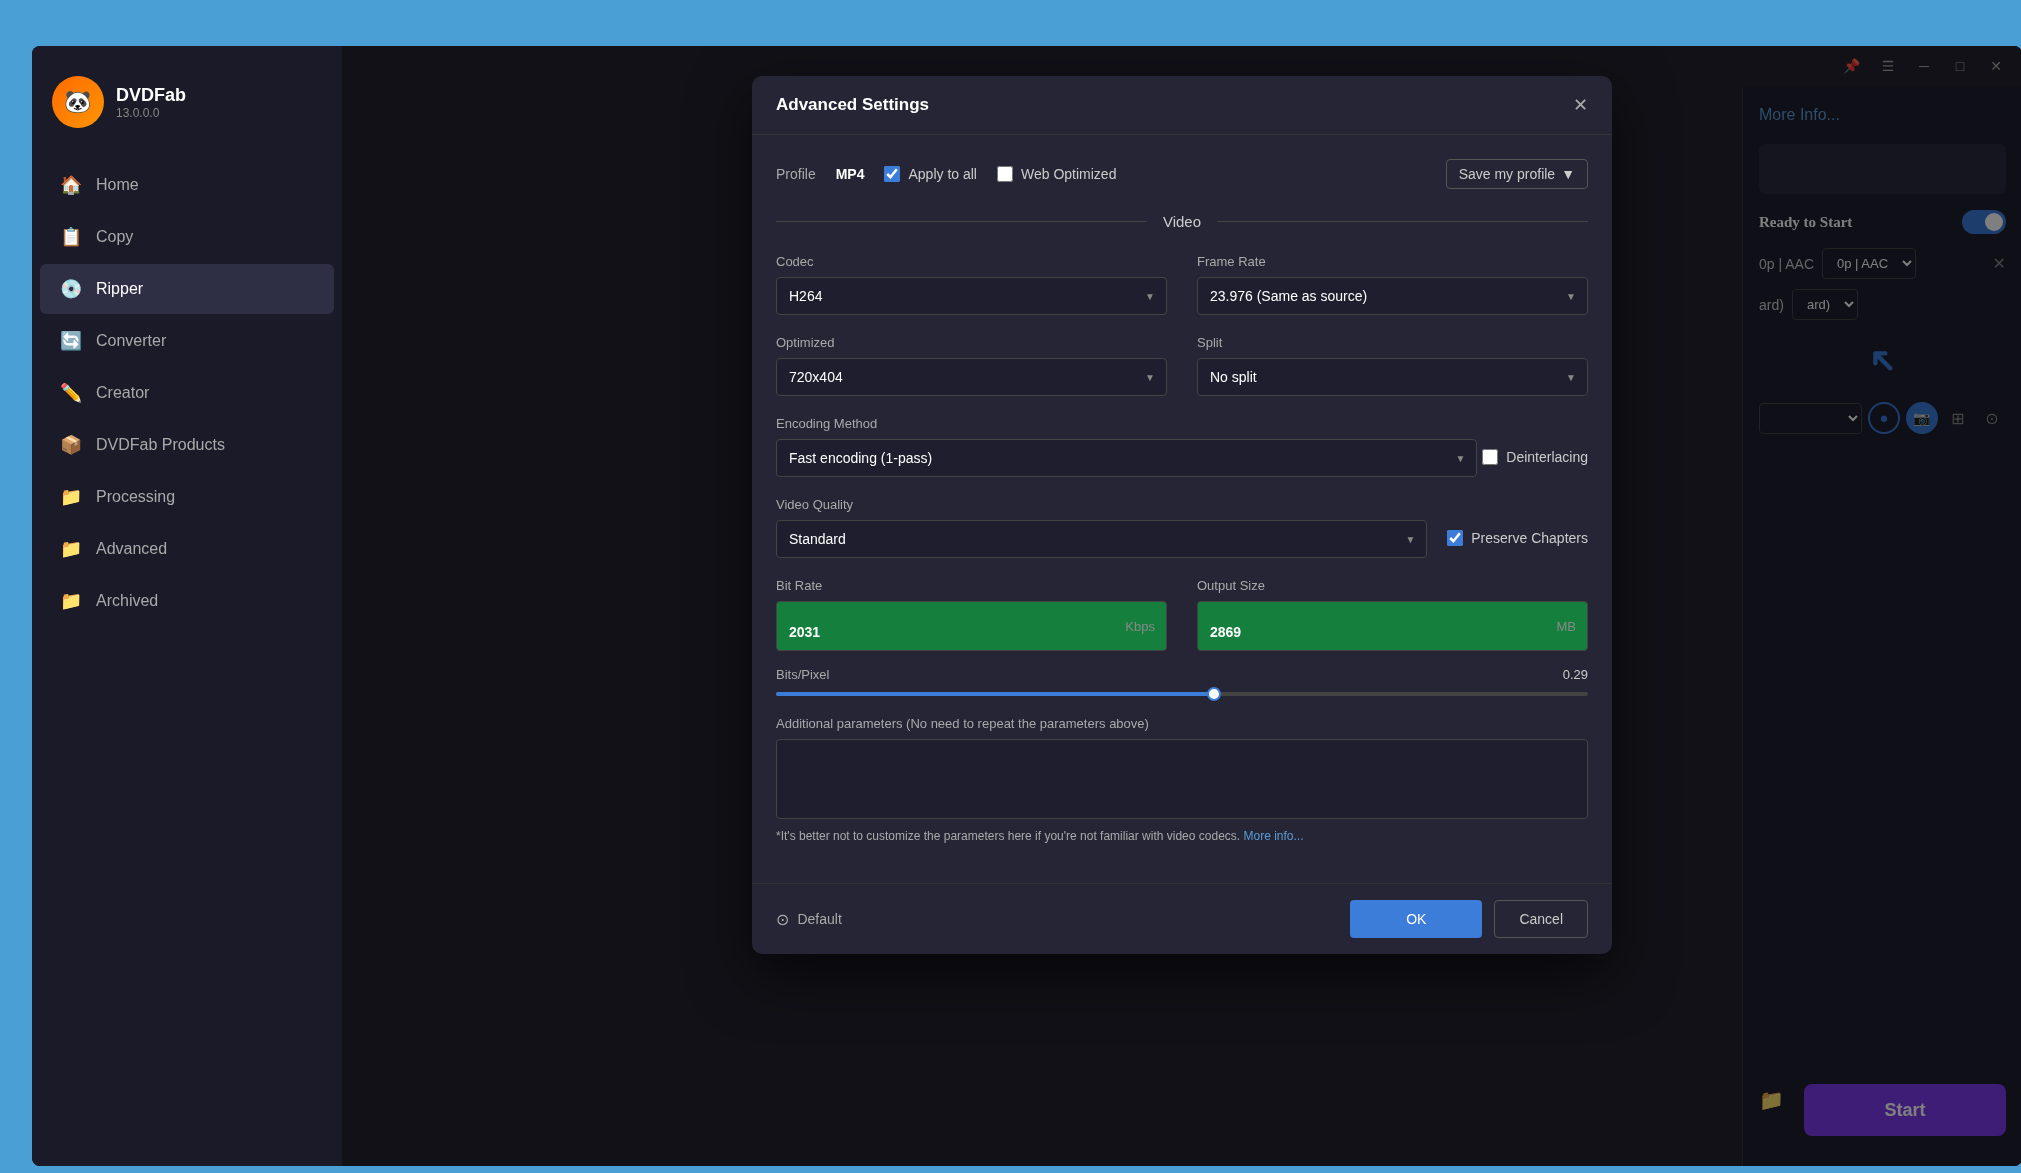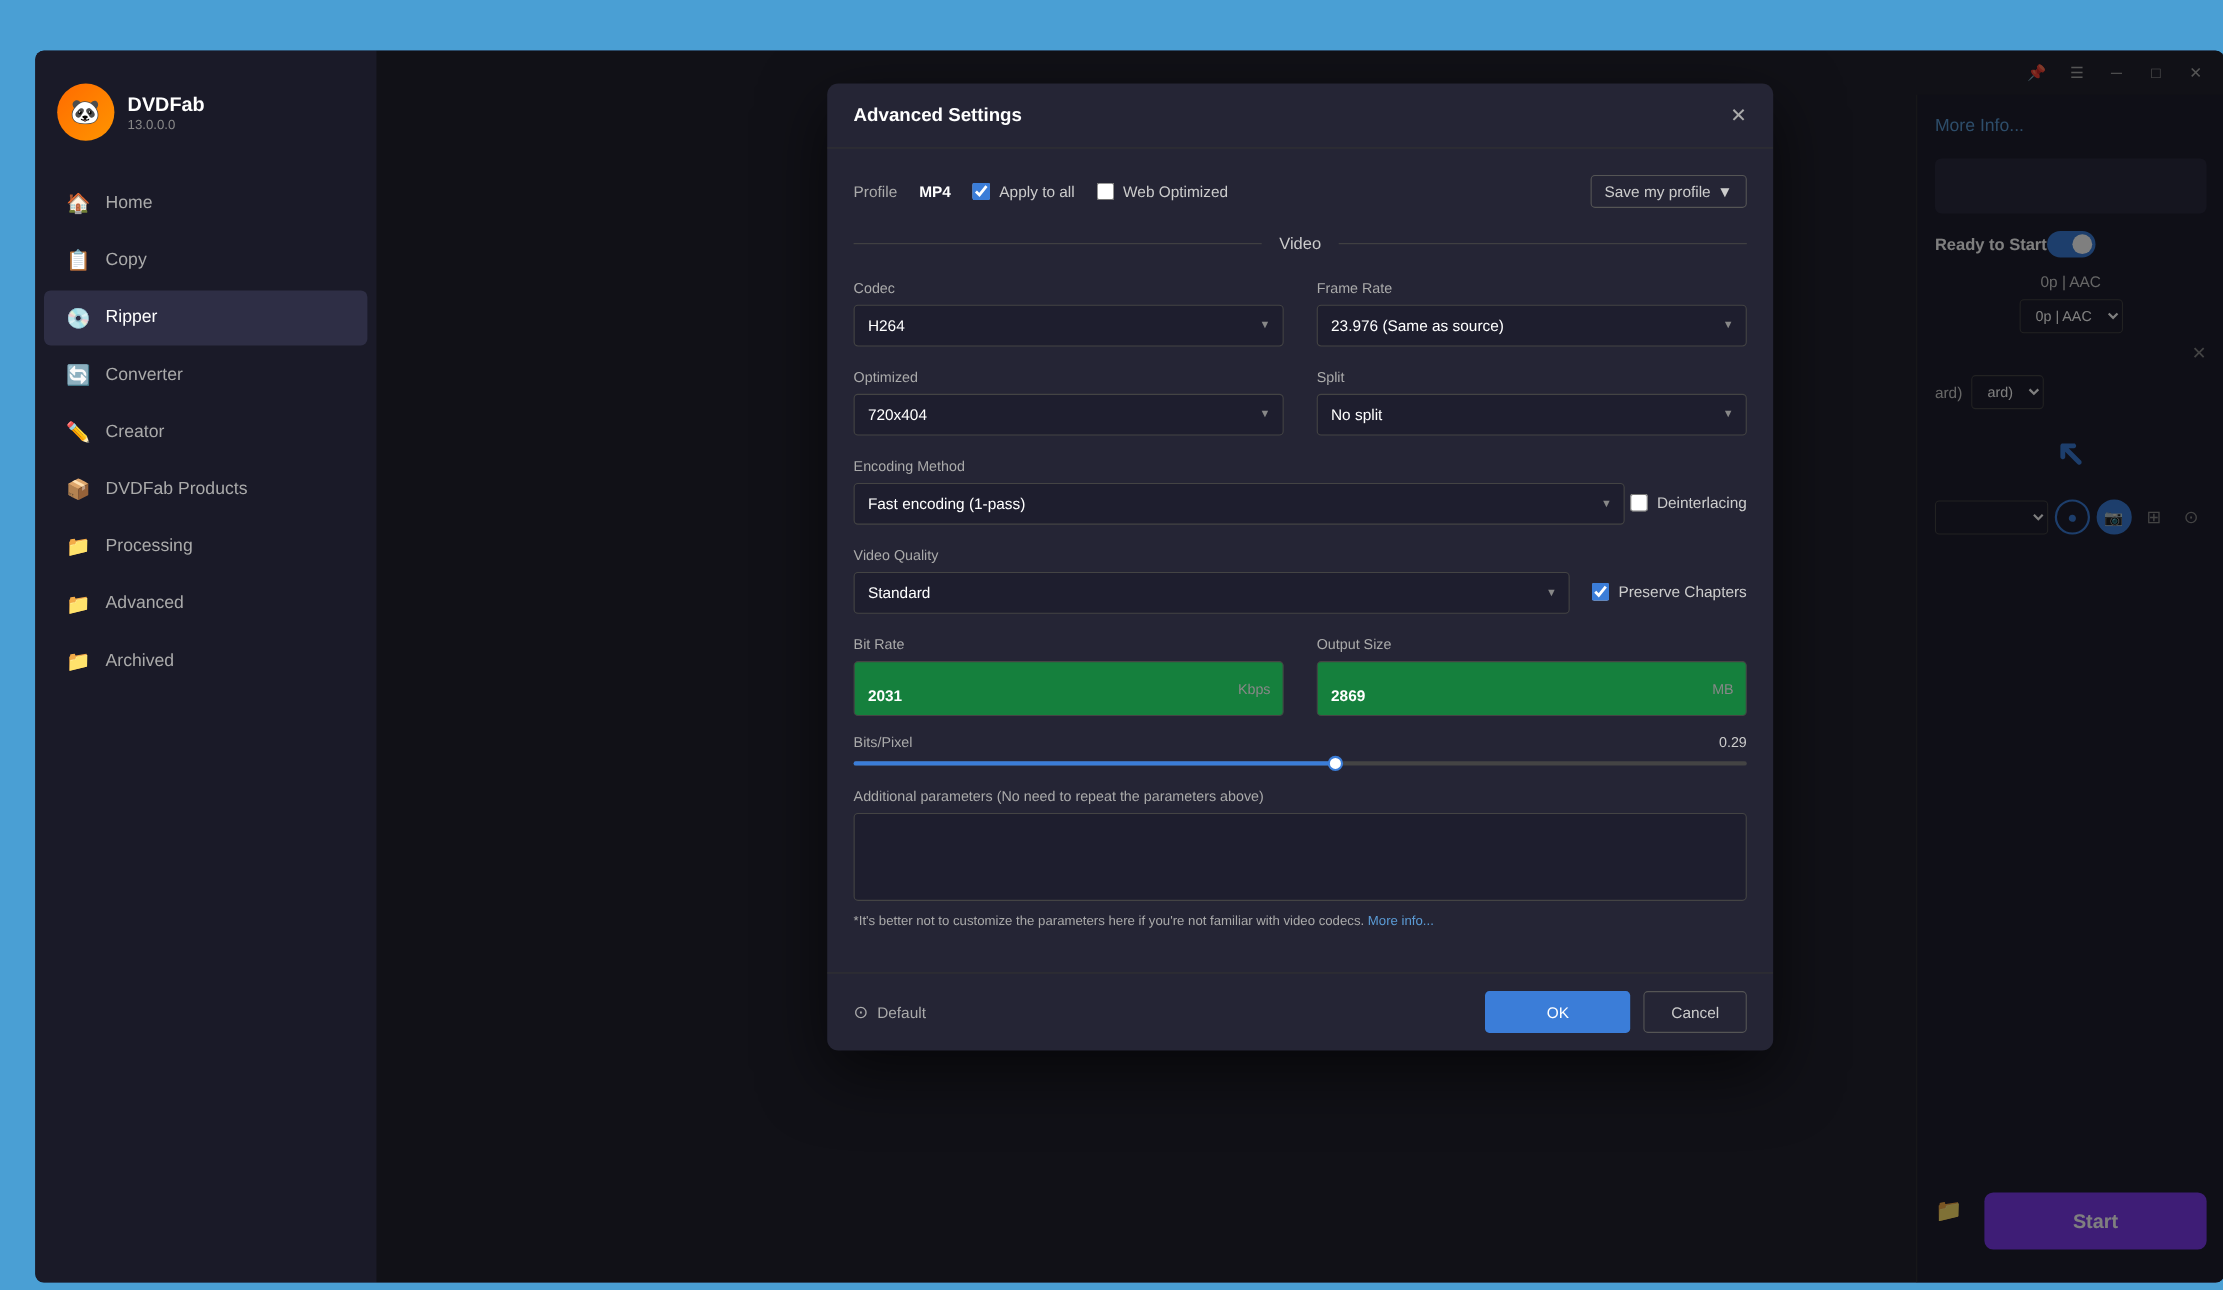--- a/index.html
+++ b/index.html
@@ -127,21 +127,23 @@
       background: #2a2a3e;
       border-radius: 6px;
       padding: 10px 12px;
       margin-bottom: 16px;
       height: 50px;
     }
 
     .ready-to-start-row {
       display: flex;
       align-items: center;
+      justify-content: space-between;
       margin-bottom: 14px;
+      font-family: Liberation Serif, serif;
     }
     .ready-to-start-label {
       color: white;
       font-size: 15px;
       font-weight: 600;
     }
     .toggle-switch {
       width: 44px; height: 24px;
       background: #3b7dd8;
       border-radius: 12px;
@@ -157,21 +159,20 @@
       border-radius: 50%;
     }
 
     .audio-row {
       display: flex;
       align-items: center;
       gap: 8px;
       margin-bottom: 10px;
       color: #ccc;
       font-size: 14px;
-      flex-direction: column;
     }
 
     .close-x {
       color: #888;
       cursor: pointer;
       font-size: 16px;
       margin-left: auto;
     }
 
     .standard-row {

